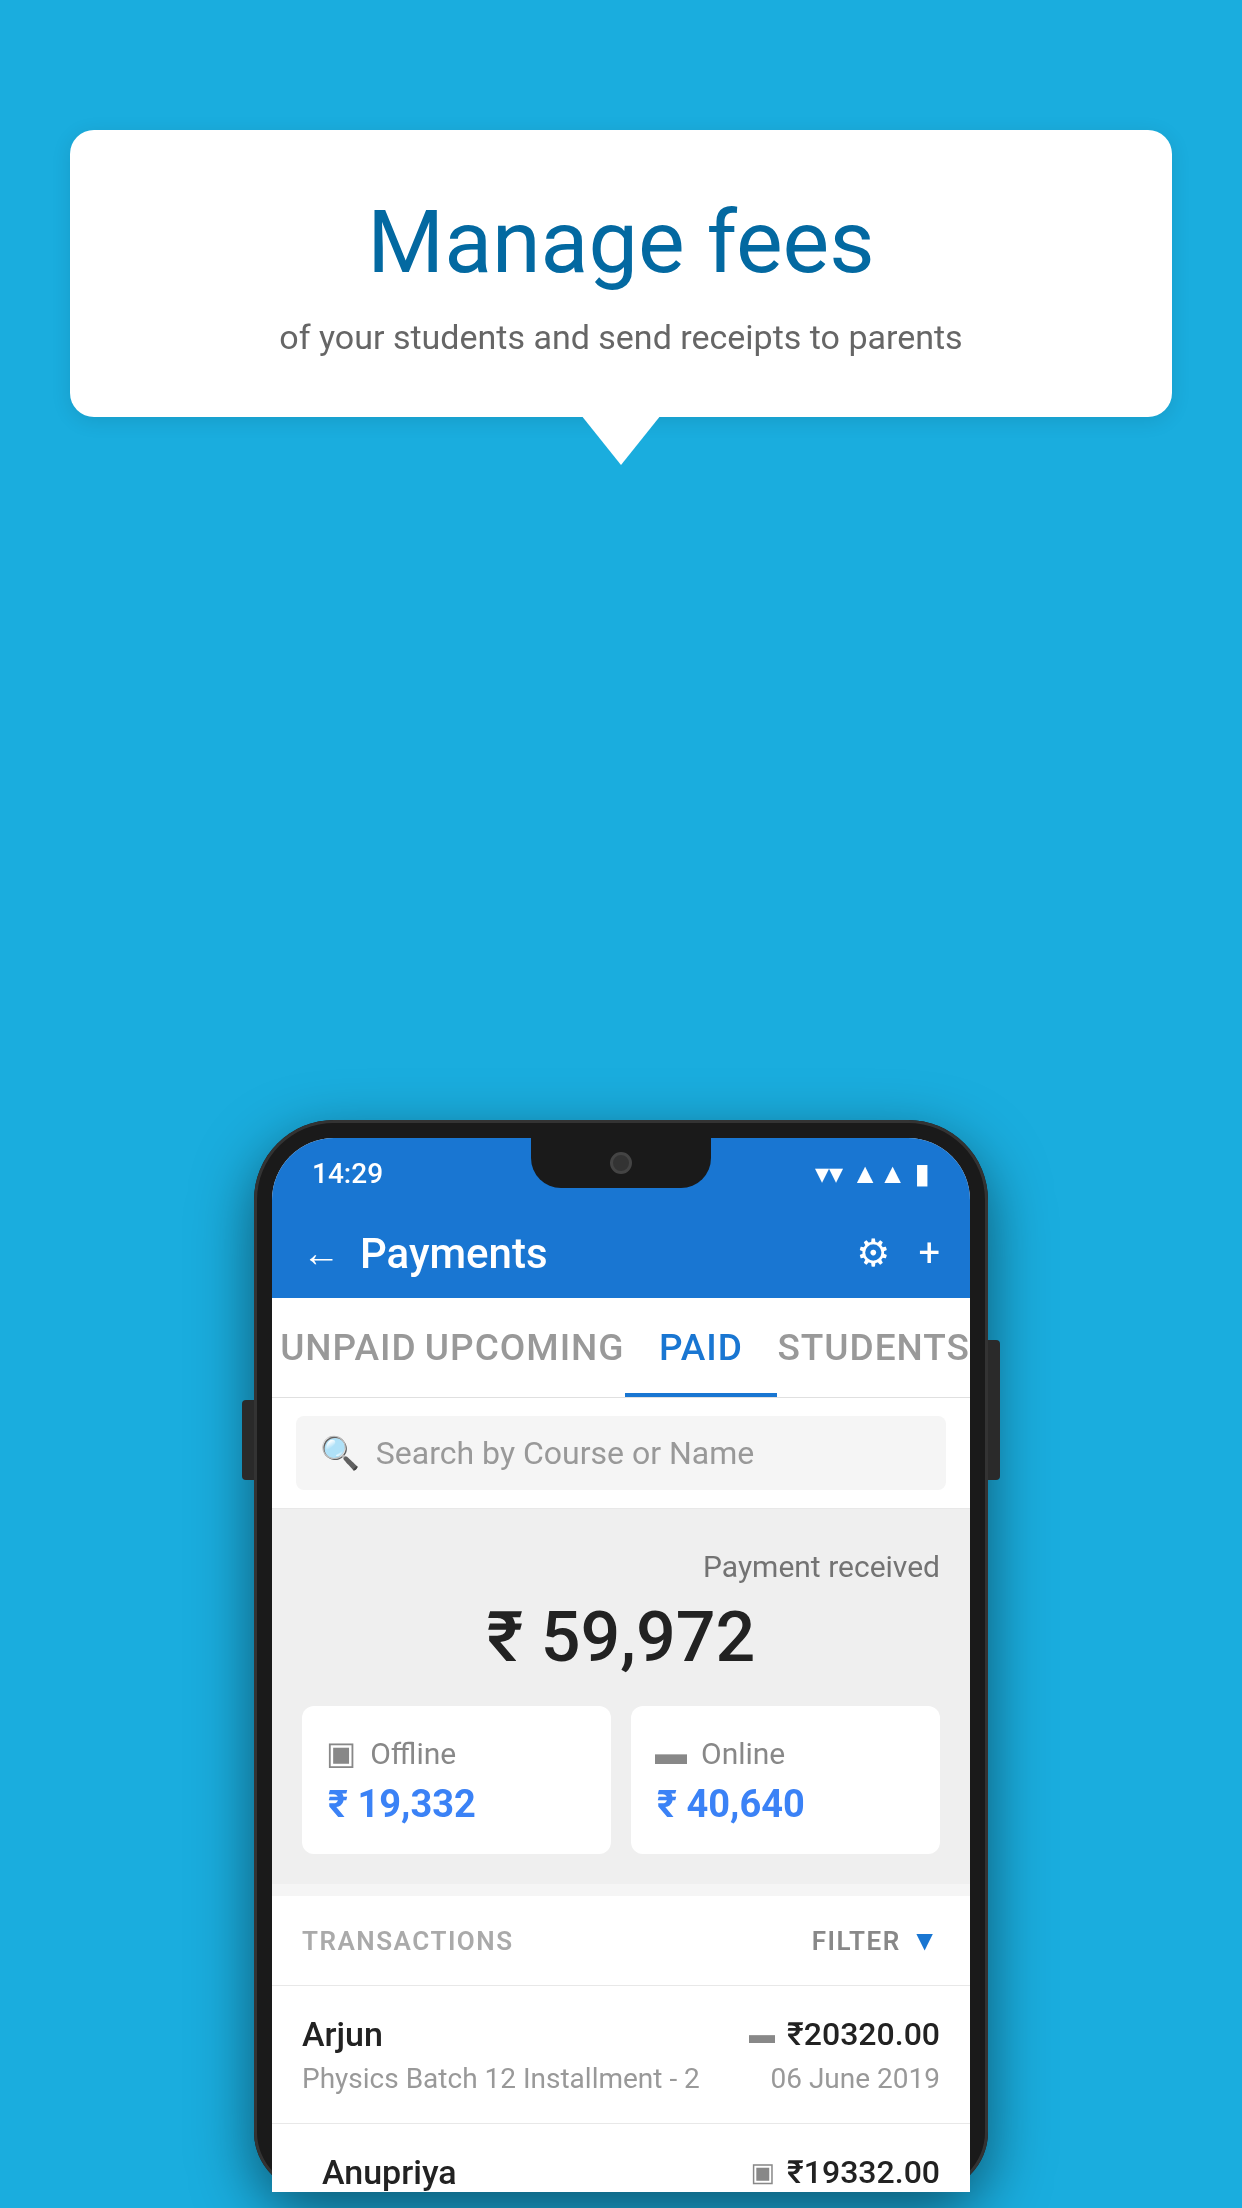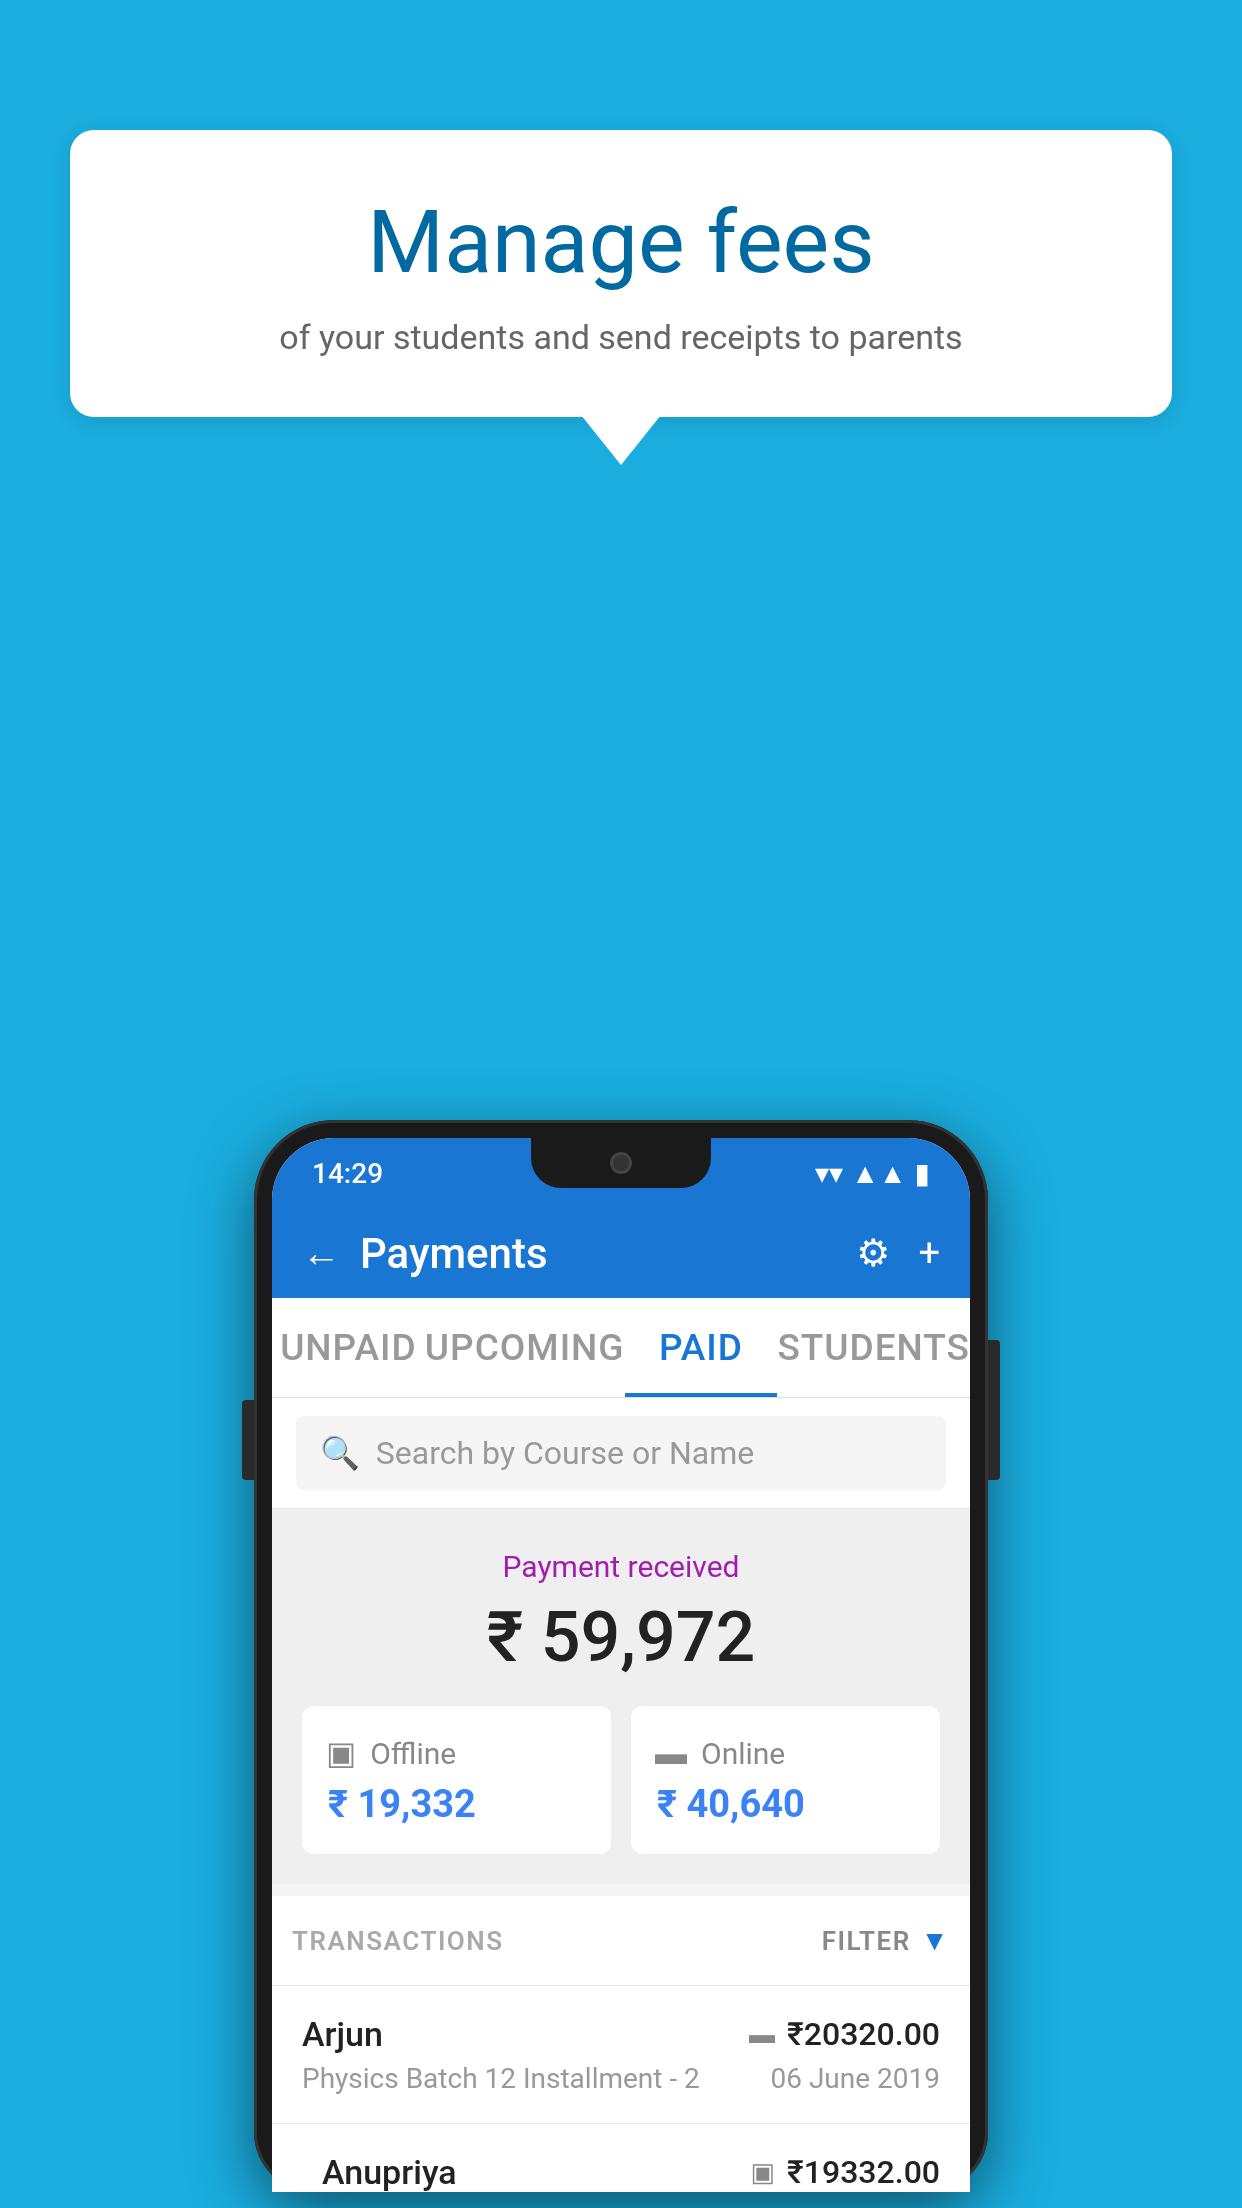--- a/index.html
+++ b/index.html
@@ -254,23 +254,24 @@
     }
 
     
     .payment-summary {
       background: #efefef;
       padding: 40px 30px 30px;
       text-align: center;
     }
 
     .payment-label {
-      color: #a21caf;
+      color: #737373;
       font-size: 30px;
       margin-bottom: 12px;
+      text-align: right;
     }
 
     .payment-amount {
       color: #222;
       font-size: 70px;
       font-weight: 500;
       margin-bottom: 28px;
     }
 
     .payment-cards {
@@ -313,21 +314,21 @@
       margin-left: 0;
       padding-left: 2px;
     }
 
     
     .transactions-header {
       background: white;
       display: flex;
       justify-content: space-between;
       align-items: center;
-      padding: 28px 20px;
+      padding: 28px 30px;
       border-bottom: 1px solid #e8e8e8;
       margin-top: 12px;
     }
 
     .transactions-label {
       color: #aaa;
       font-size: 26px;
       font-weight: 600;
       letter-spacing: 1.5px;
     }

